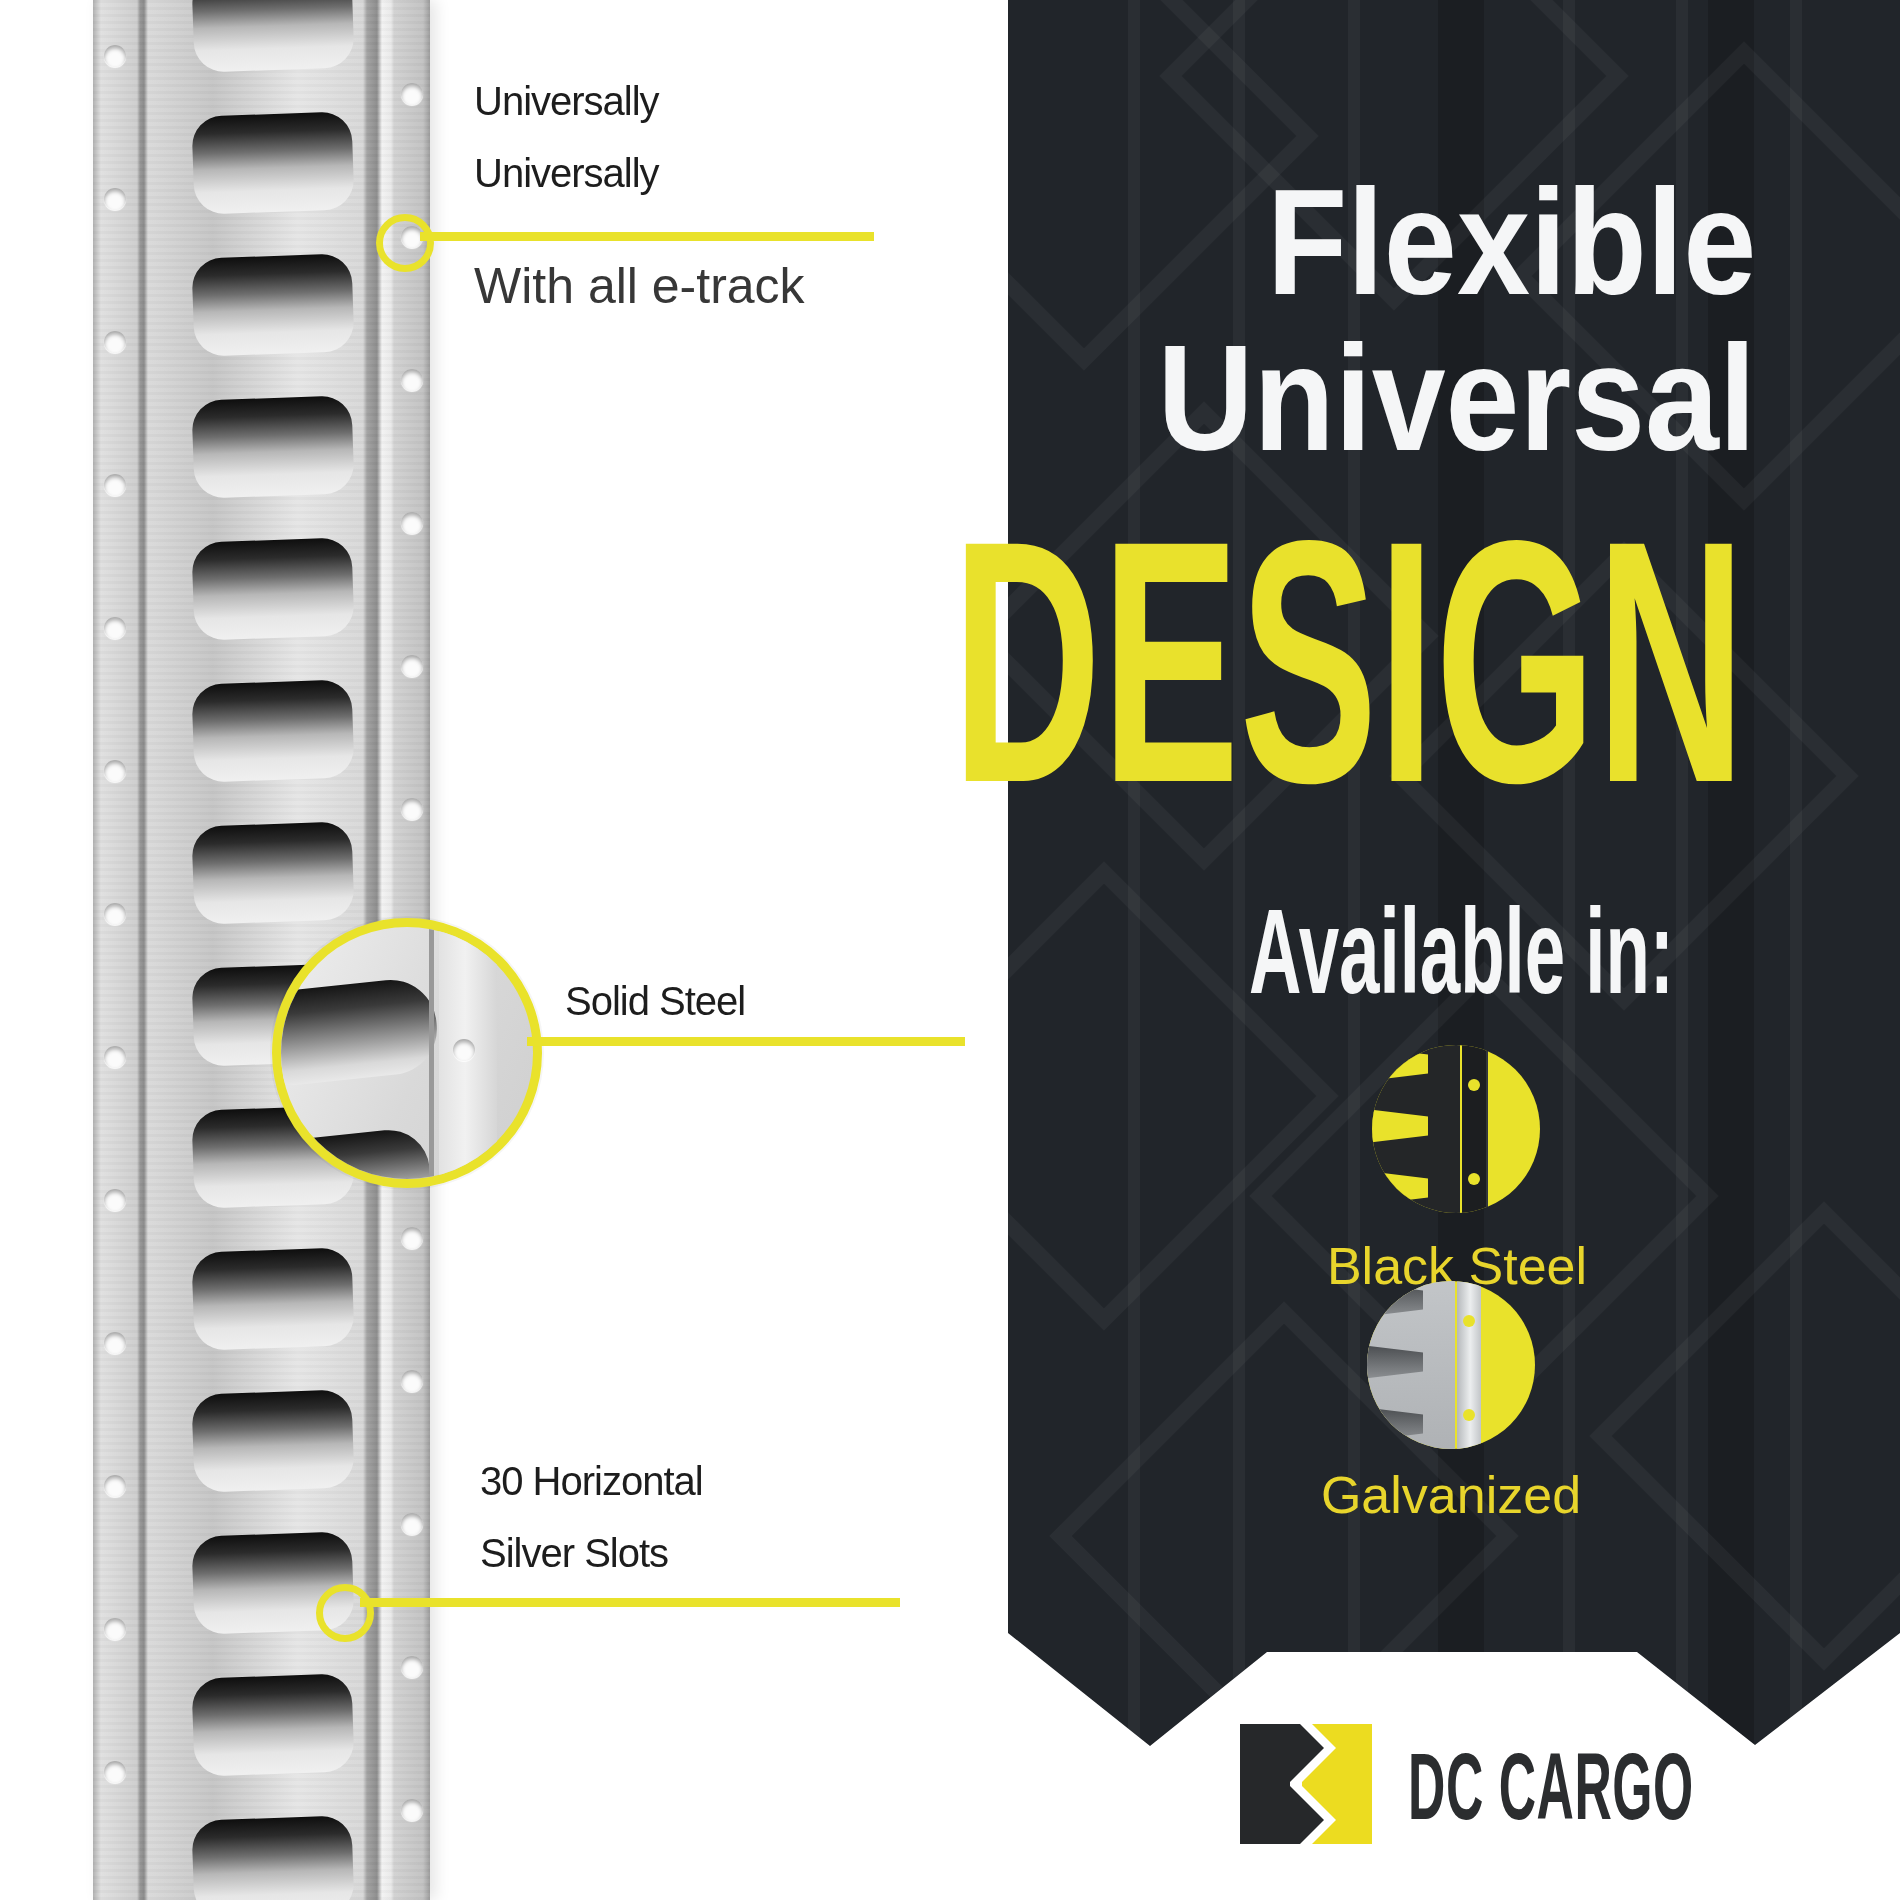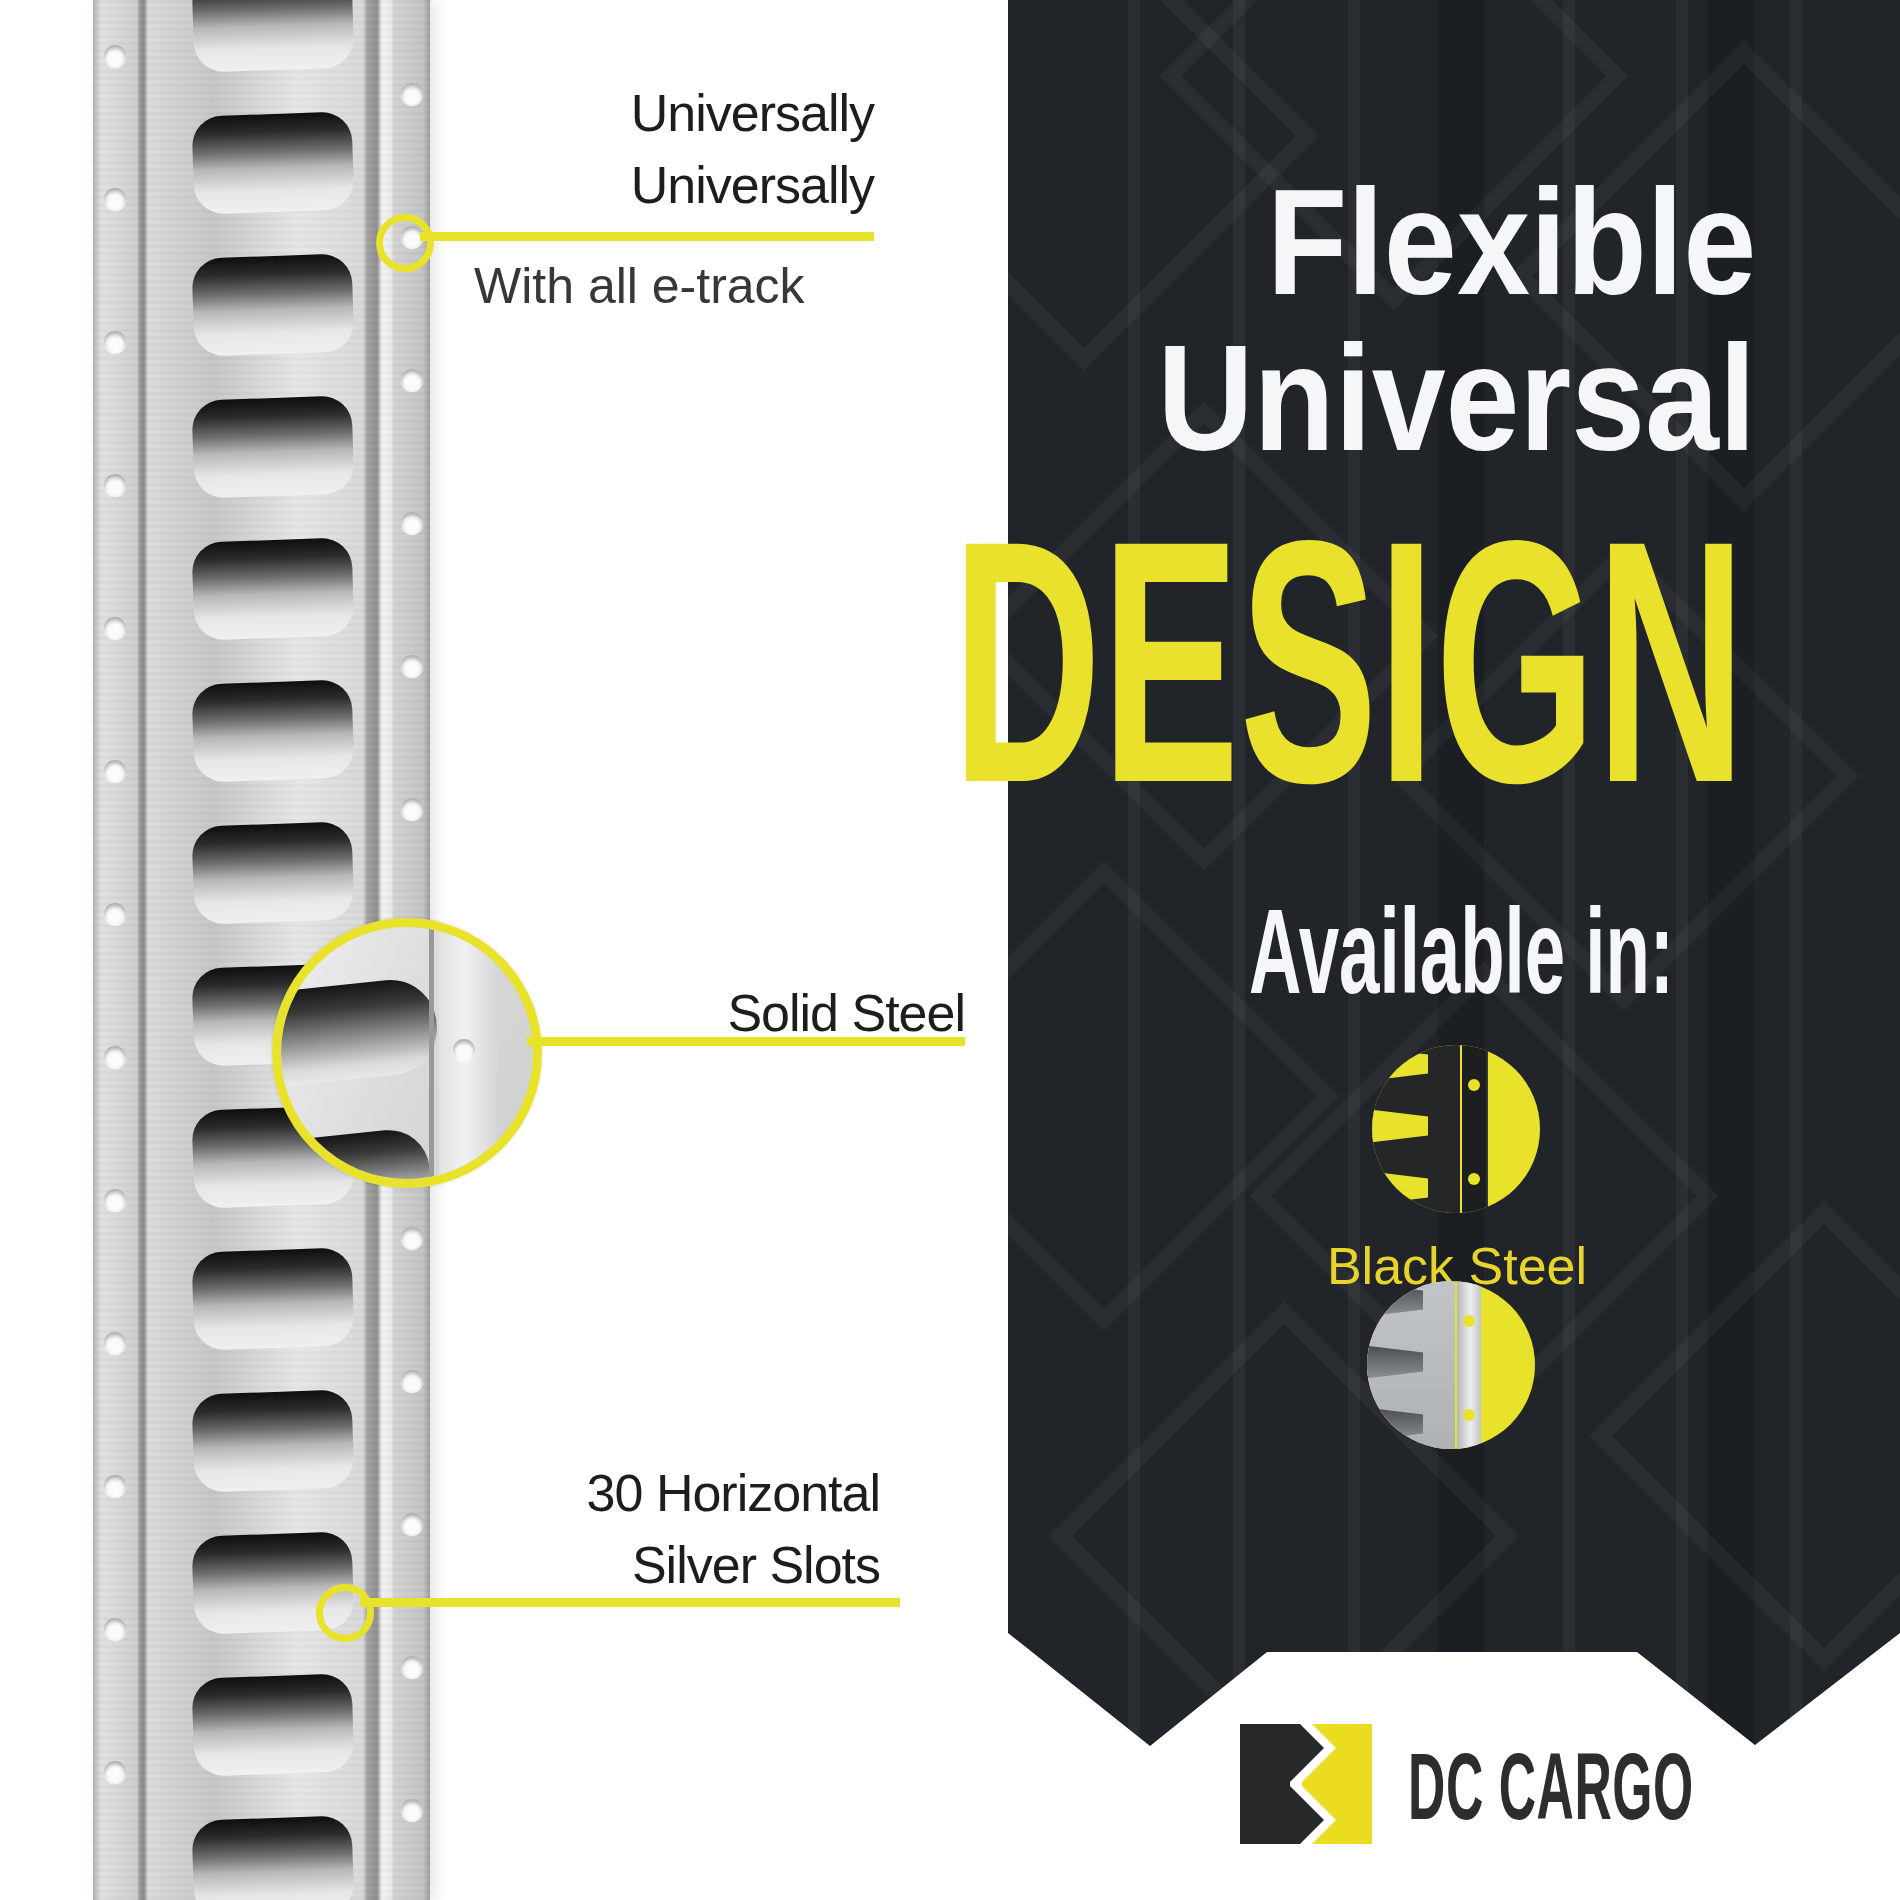--- a/index.html
+++ b/index.html
@@ -49,22 +49,22 @@
     transform:rotate(-6deg);
   }
   .mag-seam{position:absolute;top:-5%;height:110%;}
   
   .ring{
     position:absolute;width:44px;height:44px;border-radius:50%;
     border:7px solid var(--accent_yellow);background:transparent;z-index:5;
   }
   .cline{position:absolute;height:9px;background:var(--accent_yellow);z-index:5;}
   .callout-title{
-    position:absolute;font-size:52px;line-height:72px;letter-spacing:-1px;
-    color:var(--heading_dark);text-align:right;z-index:5;margin-top:12px;
+    position:absolute;font-size:40px;line-height:72px;letter-spacing:-1px;
+    color:var(--heading_dark);text-align:left;z-index:5;
   }
   .callout-sub{
     position:absolute;font-size:50px;line-height:62px;
     color:var(--subtext_dark);text-align:left;z-index:5;
   }
 
   
   #banner{
     left:1008px;top:0;width:892px;height:1900px;background:var(--banner_dark);z-index:2;
     clip-path:polygon(0 0,892px 0,892px 1633px,747px 1745px,629px 1652px,259px 1652px,142px 1746px,0 1633px);
@@ -245,21 +245,21 @@
       <div class="oc-slot" style="top:10px;background:linear-gradient(180deg,#4a4d50,#8d9093);"></div>
       <div class="oc-slot" style="top:72px;background:linear-gradient(180deg,#4a4d50,#8d9093);"></div>
       <div class="oc-slot" style="top:134px;background:linear-gradient(180deg,#4a4d50,#8d9093);"></div>
     </div>
     <div class="oc-flange" style="left:90px;background:linear-gradient(90deg,#b5b8bb,#eceeef 55%,#c2c5c8);">
       <div class="oc-hole" style="left:6px;top:42px;"></div>
       <div class="oc-hole" style="left:6px;top:136px;"></div>
     </div>
   </div>
   <div class="option-label" style="left:1301px;top:1467px;width:300px;">
-    <br>
+    <span>Galvanized</span><br>
   </div>
 
   <svg id="logo-mark" class="abs" width="136" height="124" viewBox="0 0 136 124">
     <path d="M2,2 H62 L86,26 L52,60 V64 L86,98 L62,122 H2 Z" fill="#26282a"></path>
     <path d="M134,2 H74 L98,26 L64,60 V64 L98,98 L74,122 H134 Z" fill="#ecdc20"></path>
   </svg>
   <div id="logo-text" class="abs">DC CARGO</div>
 
 </div>
 

